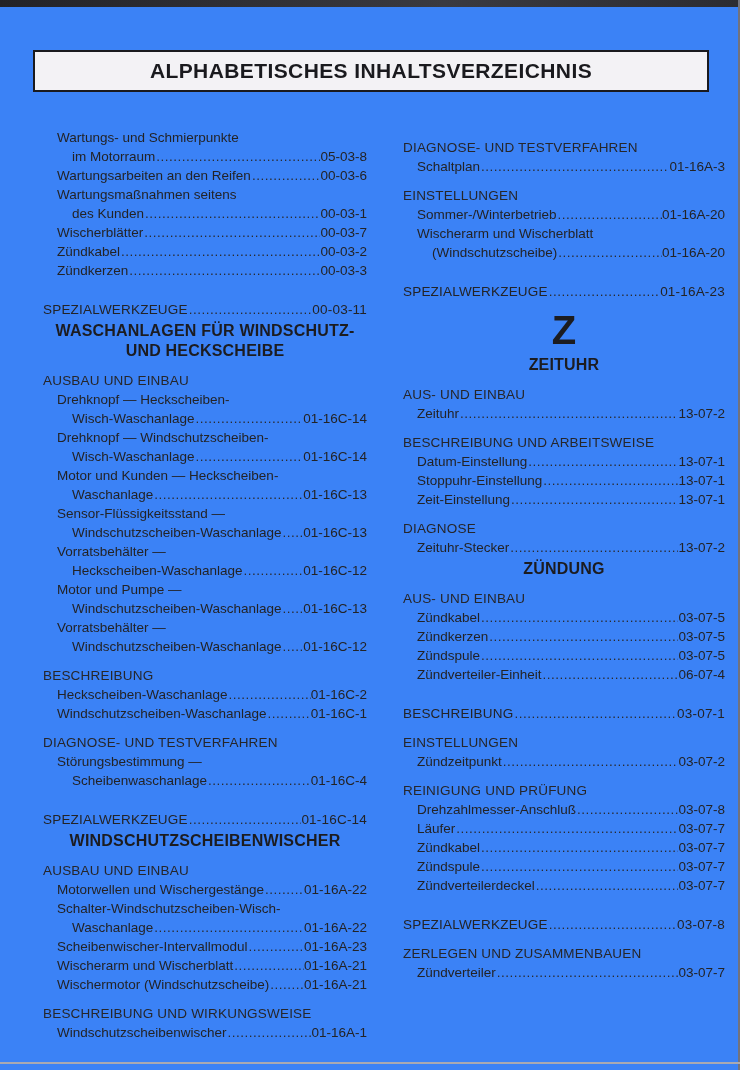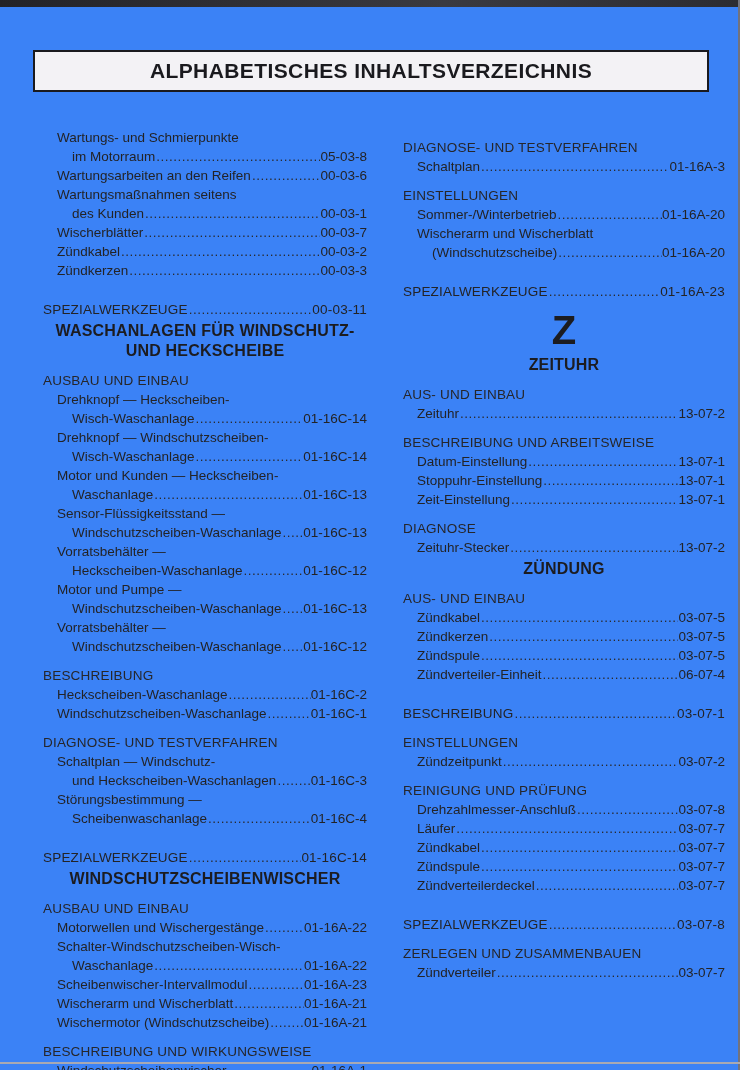--- a/index.html
+++ b/index.html
@@ -223,30 +223,20 @@
       <div class="entry entry">
         <div class="t-line ind1">
           <span class="txt">Windschutzscheiben-Waschanlage</span>
           <span class="leader"></span>
           <span class="pg">01-16C-1</span>
         </div>
       </div>
       <div class="sub">DIAGNOSE- UND TESTVERFAHREN</div>
       <div class="entry entry">
         <div class="t-line ind1">
-          <span class="txt">Schaltplan — Windschutz-</span>
-        </div>
-        <div class="t-line ind2">
-          <span class="txt">und Heckscheiben-Waschanlagen</span>
-          <span class="leader"></span>
-          <span class="pg">01-16C-3</span>
-        </div>
-      </div>
-      <div class="entry entry">
-        <div class="t-line ind1">
           <span class="txt">Störungsbestimmung —</span>
         </div>
         <div class="t-line ind2">
           <span class="txt">Scheibenwaschanlage</span>
           <span class="leader"></span>
           <span class="pg">01-16C-4</span>
         </div>
       </div>
       <div class="entry rootentry">
         <div class="t-line ind0 caps">

